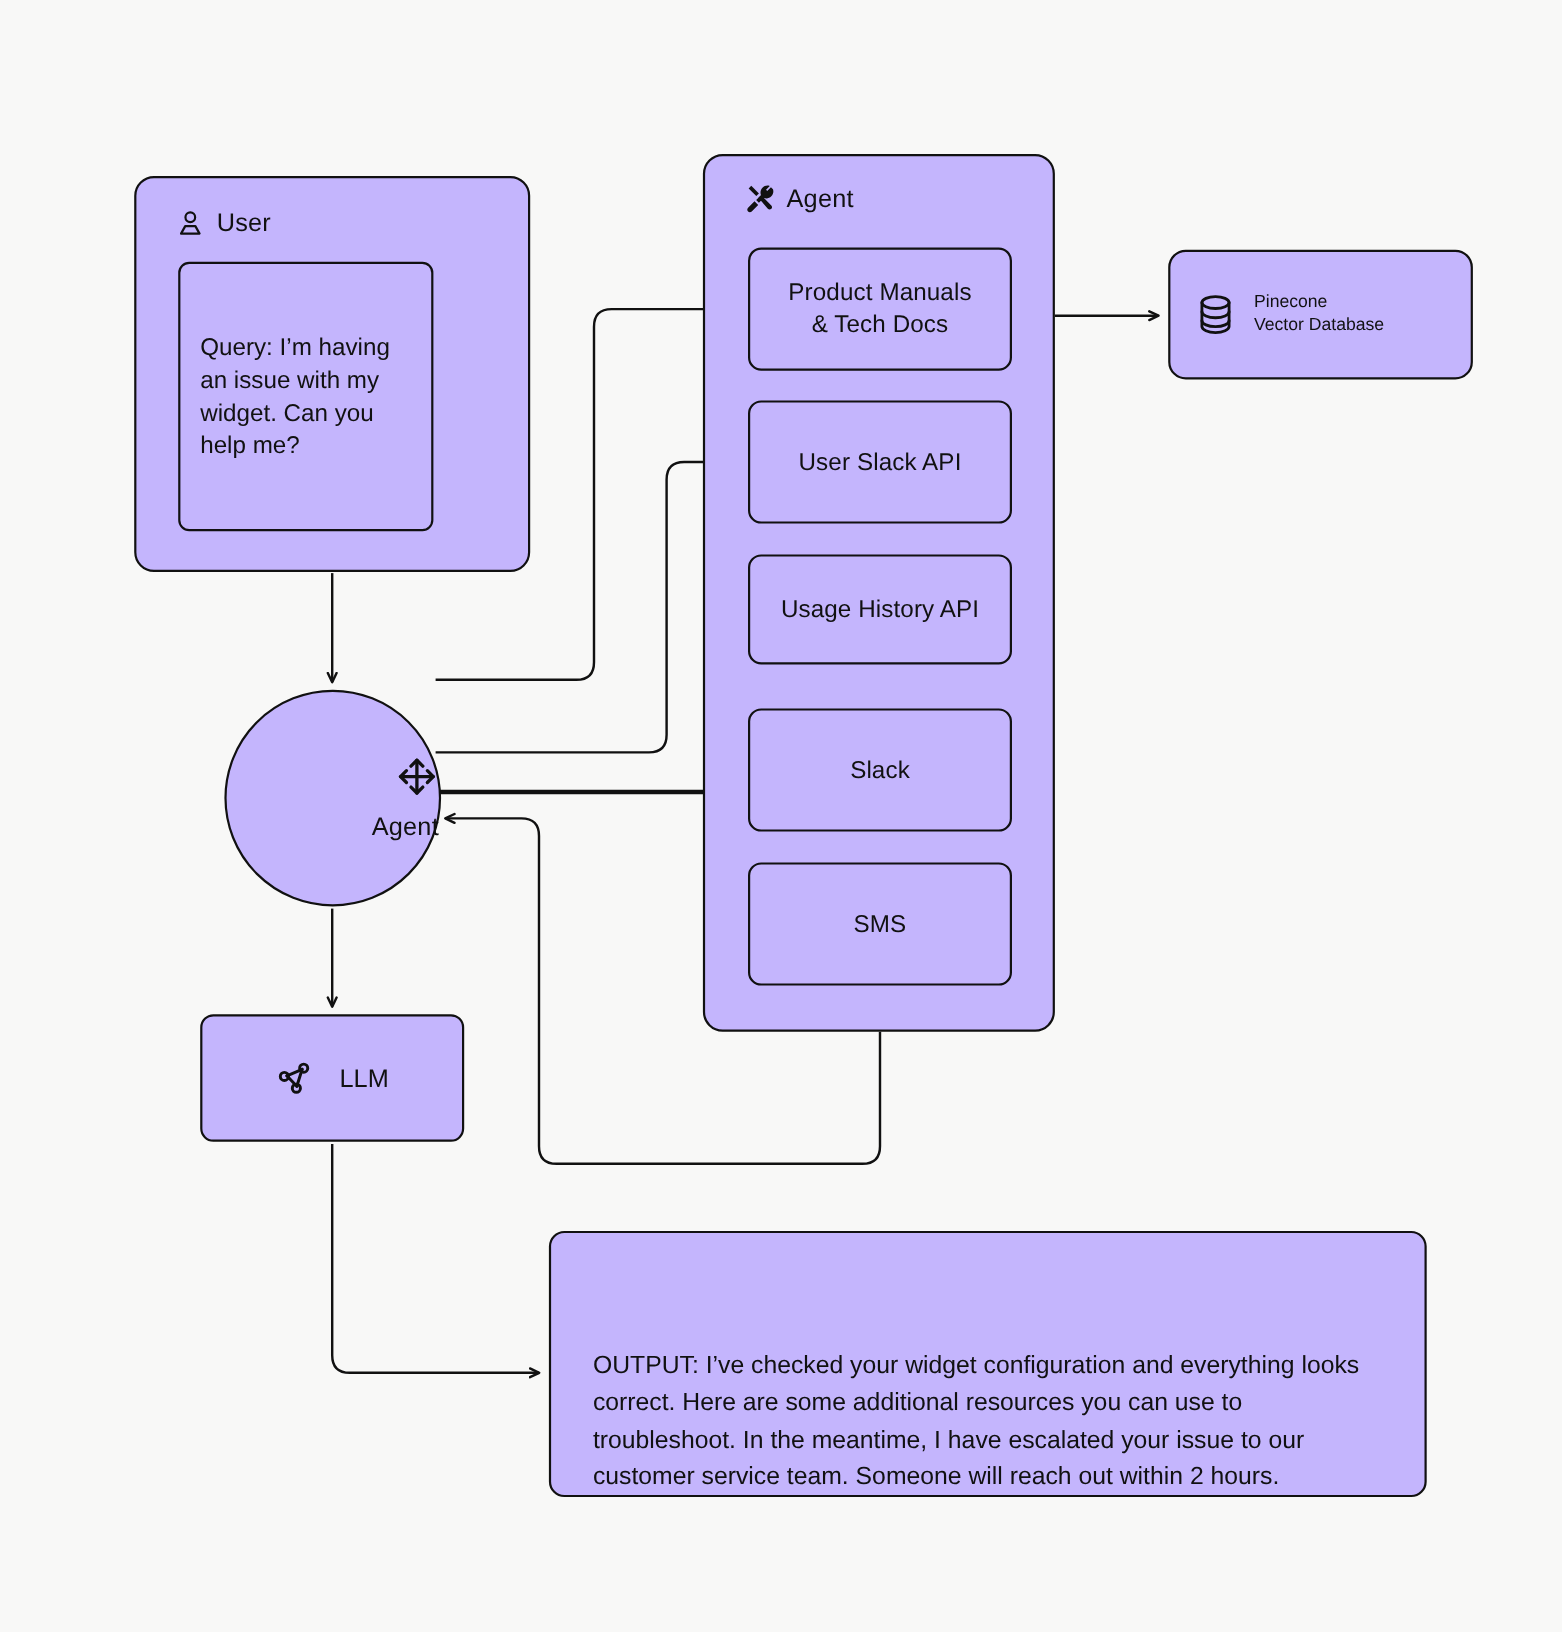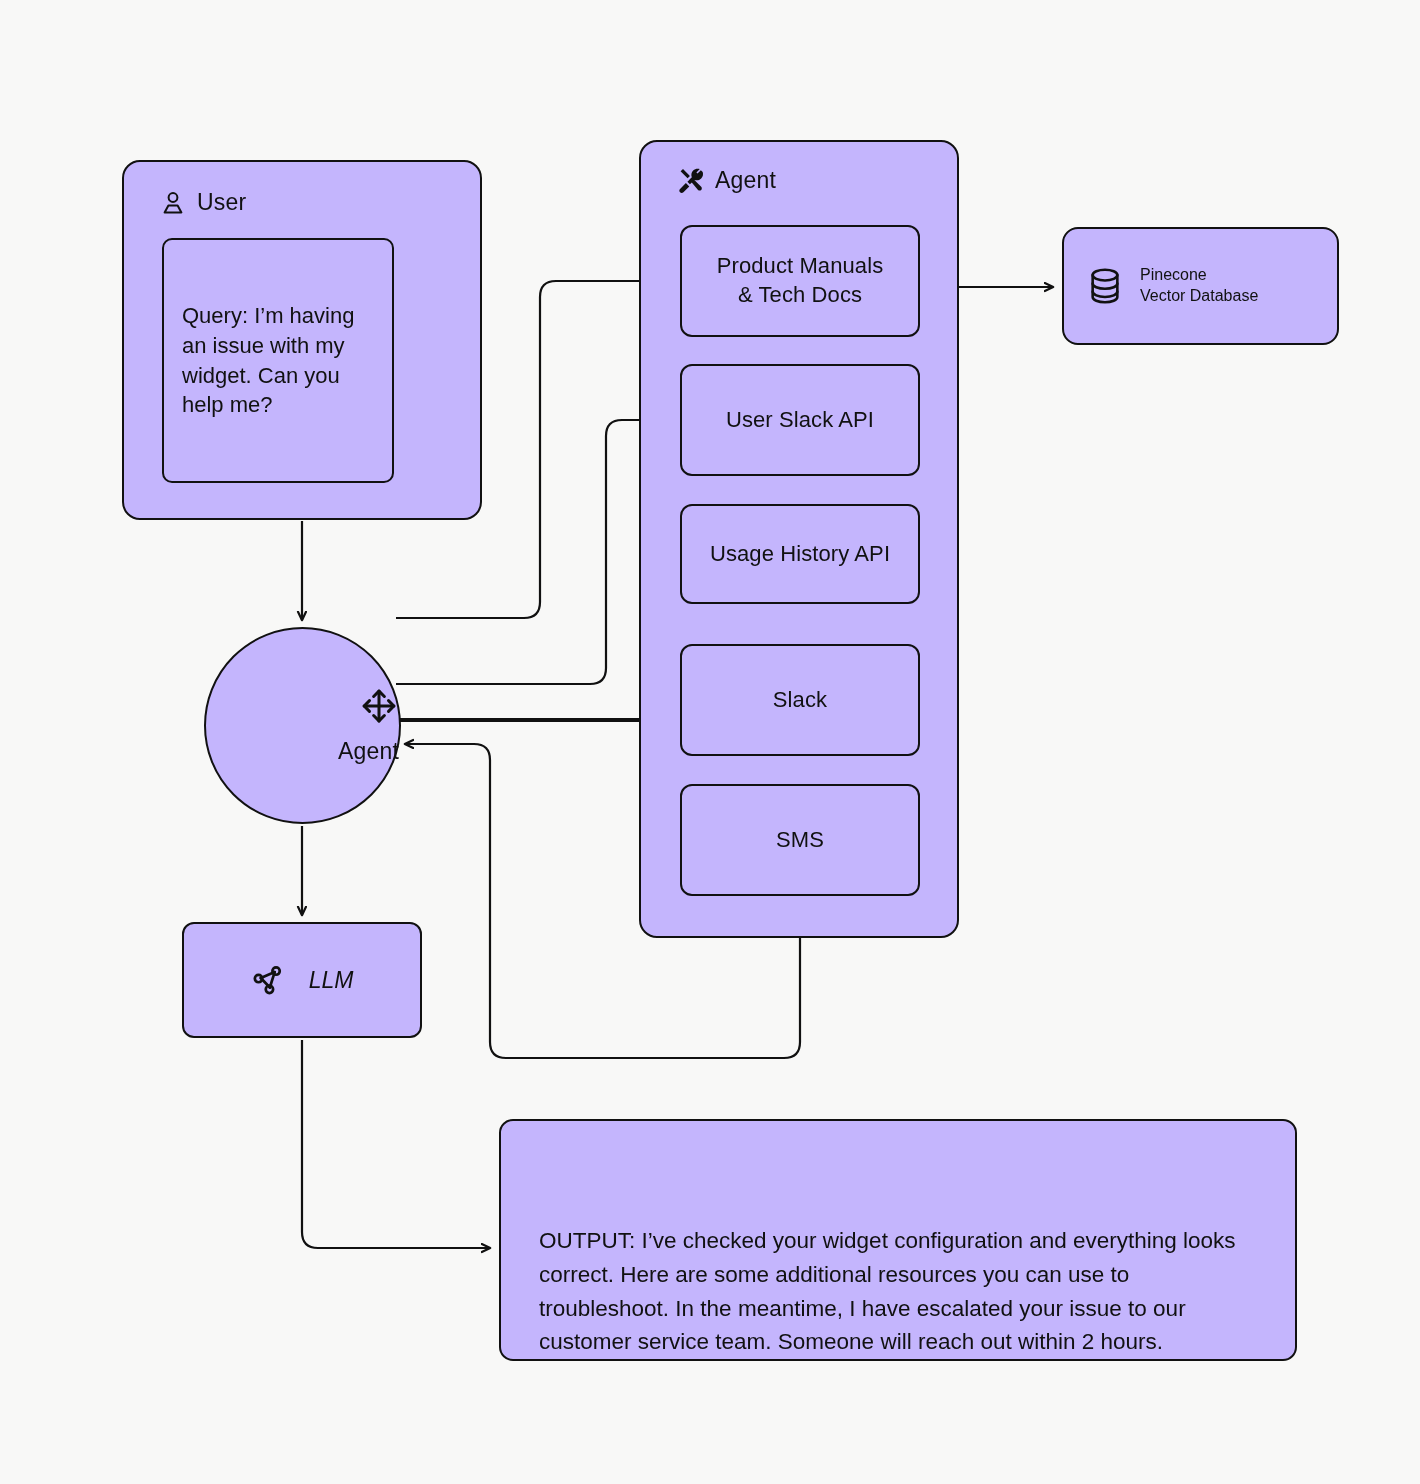--- a/index.html
+++ b/index.html
@@ -96,21 +96,21 @@
     display: flex; flex-direction: column;
     align-items: flex-end; justify-content: center;
     gap: 12px;
   }
   #agent-label { font-size: 23px; letter-spacing: .2px; }
   
   #llm-node {
     left: 182px; top: 922px; width: 240px; height: 116px;
     border-radius: 12px;
     display: flex; align-items: center; justify-content: center;
-    gap: 22px; font-size: 23px; font-style: italic;
+    gap: 22px; font-size: 23px;
   }
   
   #output-node {
     left: 499px; top: 1119px; width: 798px; height: 242px;
     border-radius: 14px;
     display: flex; align-items: flex-end;
     padding: 0 38px;
     font-size: 22.5px; line-height: 1.5; text-align: left;
   }
   .svg-ico { display: block; }

